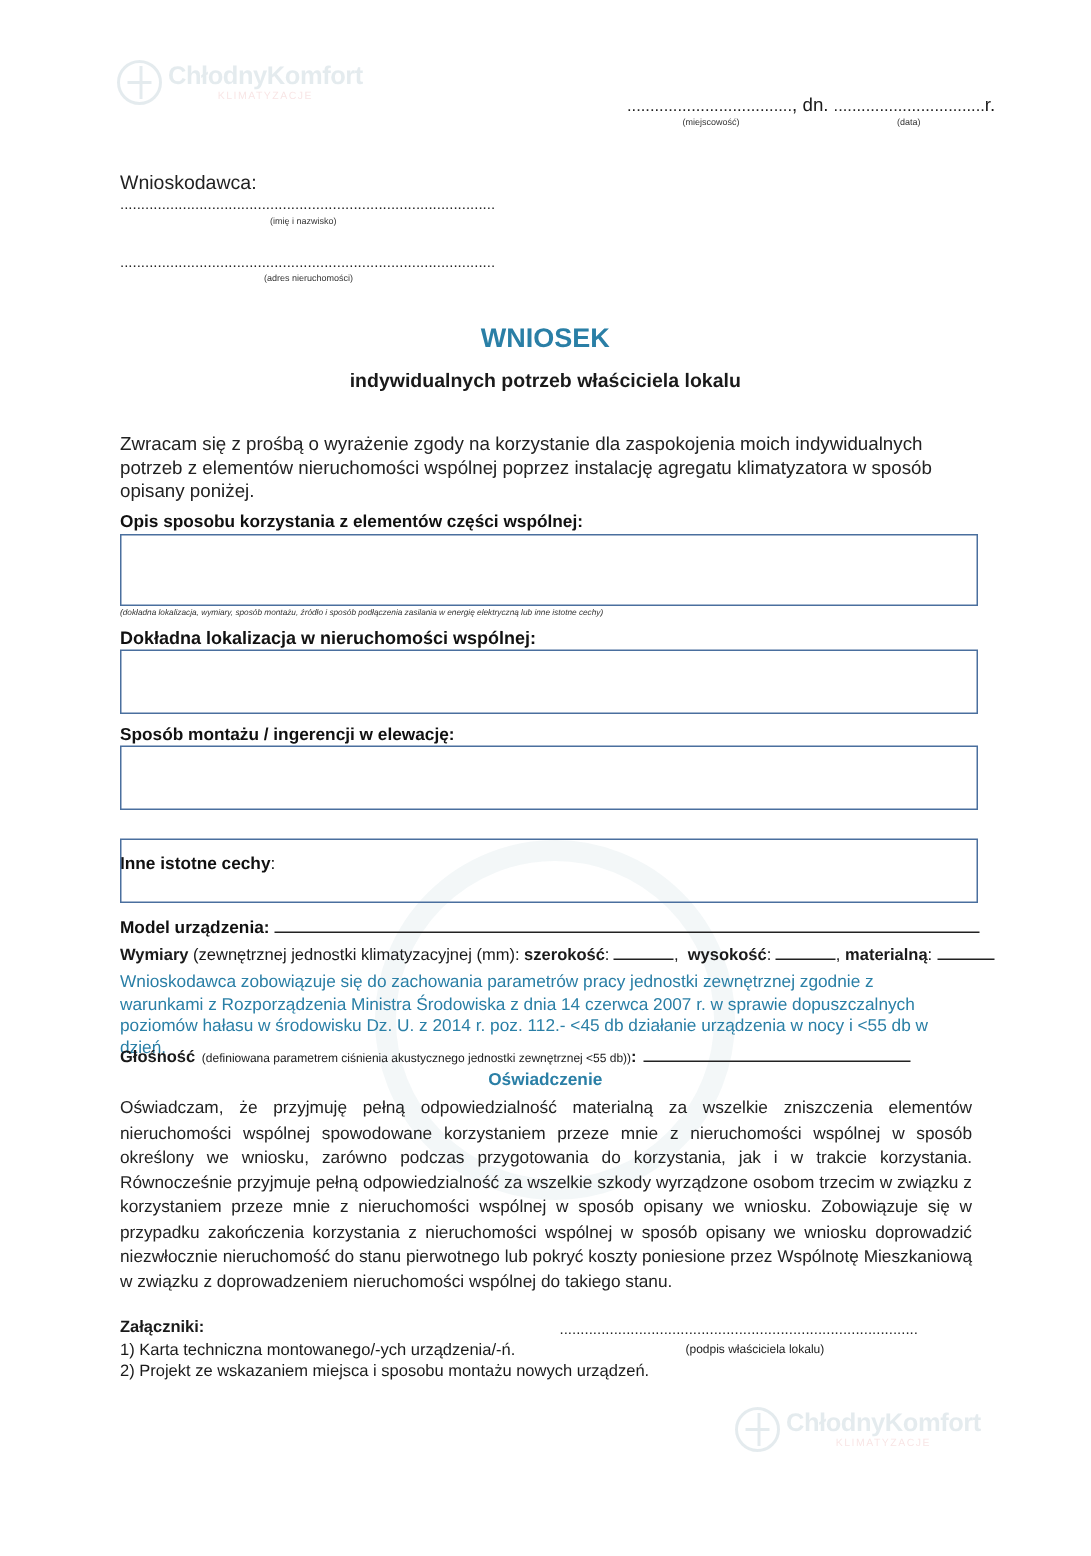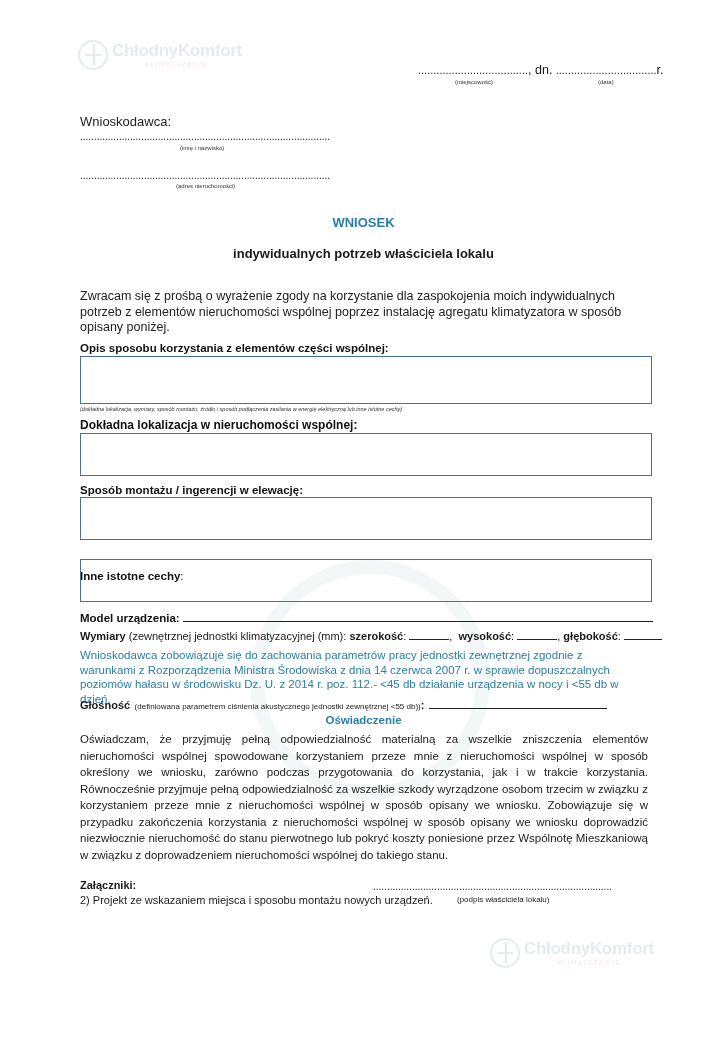--- a/index.html
+++ b/index.html
@@ -68,21 +68,21 @@
   </div>
   <div class="abs tiny" style="left:455px; top:79px;">(miejscowość)</div>
   <div class="abs tiny" style="left:598px; top:79px;">(data)</div>
 
   <div class="abs" style="left:80px; top:100px; font-size:13px; color:#222;margin-top:14px;">Wnioskodawca:</div>
   <div class="abs dots" style="left:80px; top:131px; font-size:10px;">..........................................................................................</div>
   <div class="abs tiny" style="left:180px; top:145px;">(imię i nazwisko)</div>
   <div class="abs dots" style="left:80px; top:170px; font-size:10px;">..........................................................................................</div>
   <div class="abs tiny" style="left:176px; top:183px;">(adres nieruchomości)</div>
 
-  <div class="abs teal" style="left:0; width:727px; text-align:center; top:215px; font-size:13px; font-weight:bold;">WNIOSEK</div>
+  <div class="abs teal" style="left:0; width:727px; text-align:center; top:215px; font-size:18px; font-weight:bold;">WNIOSEK</div>
   <div class="abs" style="left:60px; width:607px; text-align:center; top:245px; font-size:13px; font-weight:bold; line-height:17px;">
     <div>indywidualnych potrzeb właściciela lokalu</div>
   </div>
 
   <div class="abs para" style="left:80px; top:289px; width:560px; font-size:12.5px; line-height:15.5px;">Zwracam się z prośbą o wyrażenie zgody na korzystanie dla zaspokojenia moich indywidualnych potrzeb z elementów nieruchomości wspólnej poprzez instalację agregatu klimatyzatora w sposób opisany poniżej.</div>
 
   <div class="abs label" style="left:80px; top:342px; font-size:11.5px;">Opis sposobu korzystania z elementów części wspólnej:</div>
   <div class="box" style="top:356px; height:48px;"><span></span></div>
   <div class="abs" style="left:80px; top:406px; font-size:5.5px; font-style:italic; color:#333;">(dokładna lokalizacja, wymiary, sposób montażu, źródło i sposób podłączenia zasilania w energię elektryczną lub inne istotne cechy)</div>
 
@@ -100,36 +100,37 @@
     <span class="uline" style="width:470px;"><span></span></span>
   </div>
 
   <div class="abs" style="left:80px; top:629px; font-size:11px; white-space:nowrap;">
     <b>Wymiary</b>
     <span>(zewnętrznej jednostki klimatyzacyjnej (mm):</span>
     <b>szerokość</b>:
     <span class="uline" style="width:40px;"><span></span></span>,&nbsp;
     <b>wysokość</b>:
     <span class="uline" style="width:40px;"><span></span></span>,
-    <b>głębokość</b>:
+    <b>materialną</b>:
     <span class="uline" style="width:38px;"><span></span></span>
   </div>
 
   <div class="abs para teal" style="left:80px; top:648px; width:540px; font-size:11.5px; line-height:14.5px; color:#2a7fa6;">Wnioskodawca zobowiązuje się do zachowania parametrów pracy jednostki zewnętrznej zgodnie z warunkami z Rozporządzenia Ministra Środowiska z dnia 14 czerwca 2007 r. w sprawie dopuszczalnych poziomów hałasu w środowisku Dz. U. z 2014 r. poz. 112.- &lt;45 db działanie urządzenia w nocy i &lt;55 db w dzień.</div>
 
   <div class="abs" style="left:80px; top:695px; white-space:nowrap;">
     <b style="font-size:11px;">Głośność</b>
     <span style="font-size:8px;">(definiowana parametrem ciśnienia akustycznego jednostki zewnętrznej &lt;55 db))</span><b style="font-size:11px;">:</b>
     <span class="uline" style="width:178px;"><span></span></span>
   </div>
 
   <div class="abs teal" style="left:0; width:727px; text-align:center; top:714px; font-size:11.5px; font-weight:bold;">Oświadczenie</div>
   <div class="abs para just" style="left:80px; top:731px; width:568px; font-size:11.5px; line-height:16.5px;">Oświadczam, że przyjmuję pełną odpowiedzialność materialną za wszelkie zniszczenia elementów nieruchomości wspólnej spowodowane korzystaniem przeze mnie z nieruchomości wspólnej w sposób określony we wniosku, zarówno podczas przygotowania do korzystania, jak i w trakcie korzystania. Równocześnie przyjmuje pełną odpowiedzialność za wszelkie szkody wyrządzone osobom trzecim w związku z korzystaniem przeze mnie z nieruchomości wspólnej w sposób opisany we wniosku. Zobowiązuje się w przypadku zakończenia korzystania z nieruchomości wspólnej w sposób opisany we wniosku doprowadzić niezwłocznie nieruchomość do stanu pierwotnego lub pokryć koszty poniesione przez Wspólnotę Mieszkaniową w związku z doprowadzeniem nieruchomości wspólnej do takiego stanu.</div>
 
   <div class="abs dots" style="left:373px; top:881px; font-size:10px;">......................................................................................</div>
   <div class="abs" style="left:457px; top:895px; font-size:8px; color:#222;">(podpis właściciela lokalu)</div>
 
   <div class="abs" style="left:80px; top:878px; font-size:11px; line-height:14.5px;">
     <div style="font-weight:bold;">Załączniki:</div>
+    <div>1) Karta techniczna montowanego/-ych urządzenia/-ń.</div>
     <div>2) Projekt ze wskazaniem miejsca i sposobu montażu nowych urządzeń.</div>
   </div>
 
 </div>
 
 </body></html>

